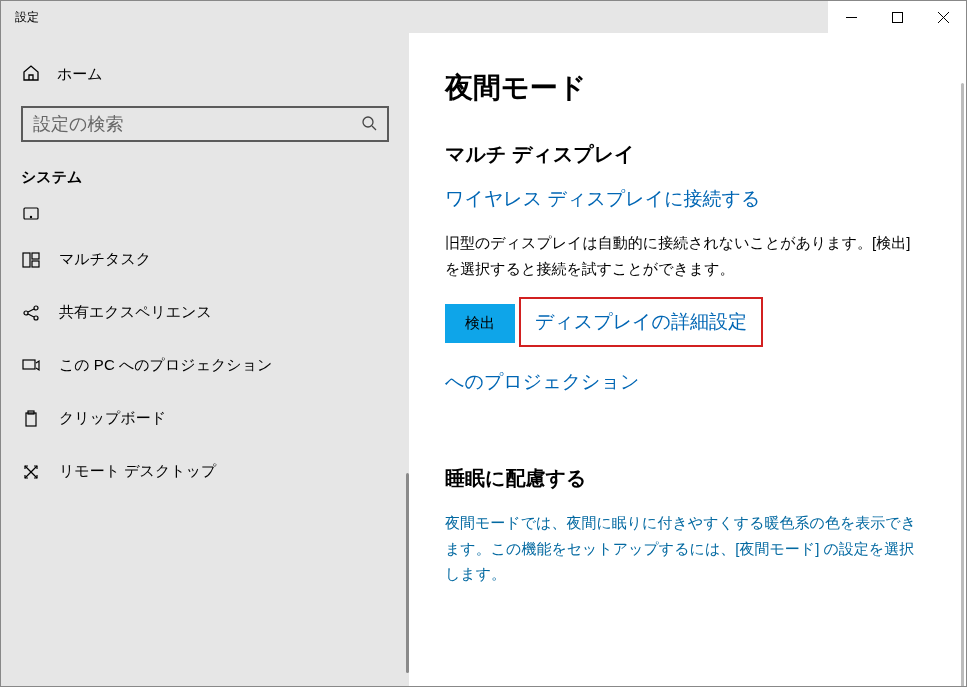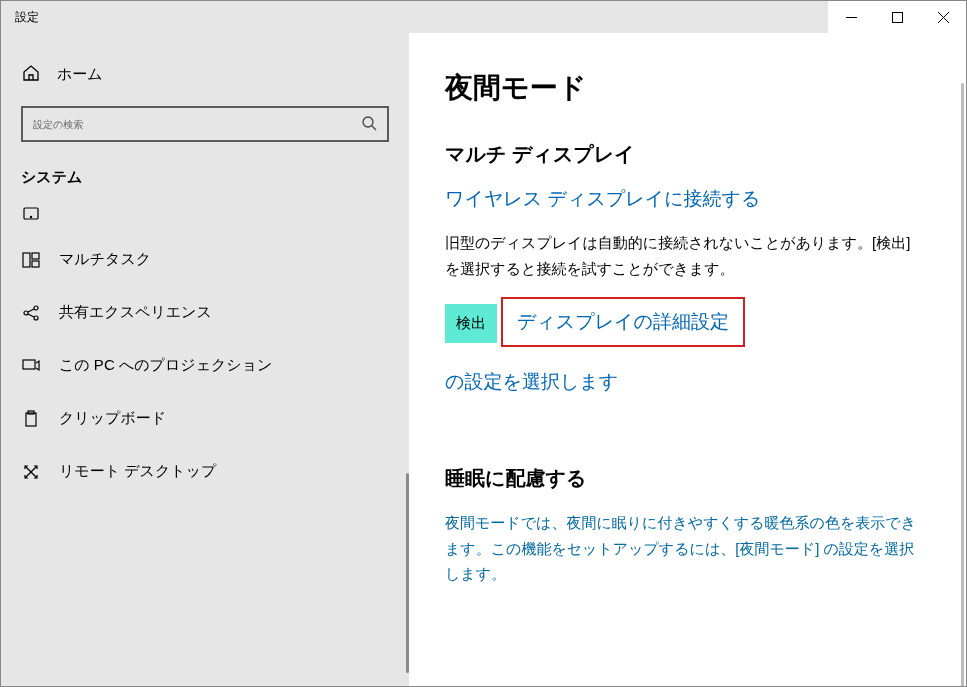--- a/index.html
+++ b/index.html
@@ -71,21 +71,21 @@
       height: 36px;
       display: flex;
       align-items: center;
       padding: 0 10px;
       background: #e6e6e6;
     }
     .search-input {
       flex: 1;
       border: none;
       background: transparent;
-      font-size: 10px;
+      font-size: 18px;
       color: #666;
       outline: none;
       font-family: inherit;
     }
     .search-input::placeholder { color: #666; }
     .search-icon svg { width: 16px; height: 16px; stroke: #444; }
     .category-label {
       padding: 12px 20px 10px 20px;
       font-weight: 600;
       font-size: 15px;
@@ -152,23 +152,23 @@
       display: inline-block;
       cursor: pointer;
     }
     .body-text {
       font-size: 15px;
       line-height: 1.7;
       margin-bottom: 16px;
     }
     .body-text.gray { color: #0369a1; }
     .btn-detect {
-      background: #5eead4;
+      background: #0ea5e9;
       border: none;
-      padding: 10px 11px;
+      padding: 10px 20px;
       font-size: 15px;
       font-family: inherit;
       cursor: pointer;
       margin-bottom: 26px;
     }
     .link-highlight {
       border: 2px solid #d22020;
       padding: 10px 14px;
       display: inline-block;
       margin-bottom: 20px;
@@ -320,21 +320,21 @@
       <span class="link">ワイヤレス ディスプレイに接続する</span>
 
       <p class="body-text">旧型のディスプレイは自動的に接続されないことがあります。[検出] を選択すると接続を試すことができます。</p>
 
       <button class="btn-detect">検出</button>
 
       <div class="link-highlight">
         <span class="link">ディスプレイの詳細設定</span>
       </div>
       <br>
-      <span class="link">の設定を選択します</span>
+      <span class="link">へのプロジェクション</span>
 
       <div class="section-sleep">
         <h2 class="section-title">睡眠に配慮する</h2>
         <p class="body-text gray">夜間モードでは、夜間に眠りに付きやすくする暖色系の色を表示できます。この機能をセットアップするには、[夜間モード] の設定を選択します。</p>
       </div>
 
       <div class="main-scroll"></div>
     </div>
   </div>
 </div>

